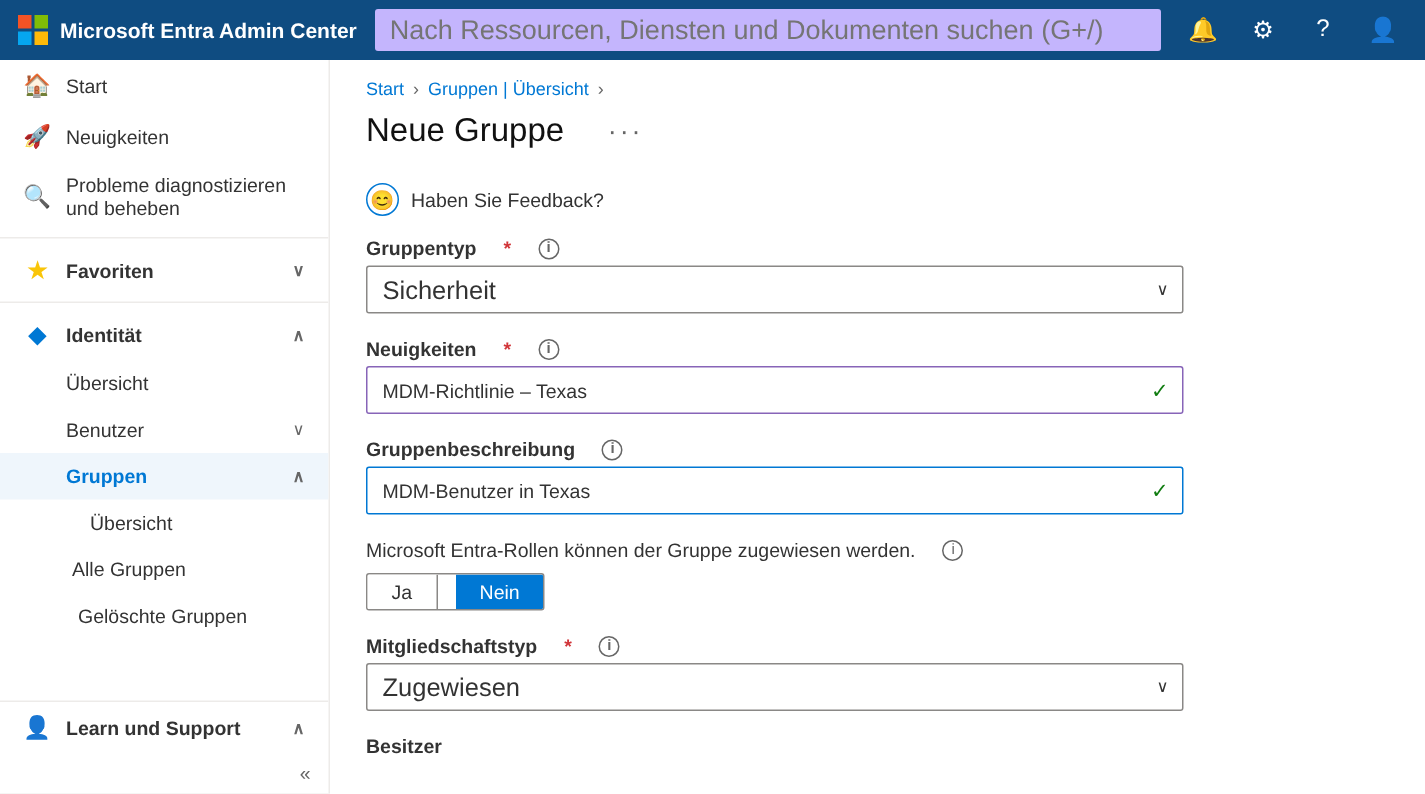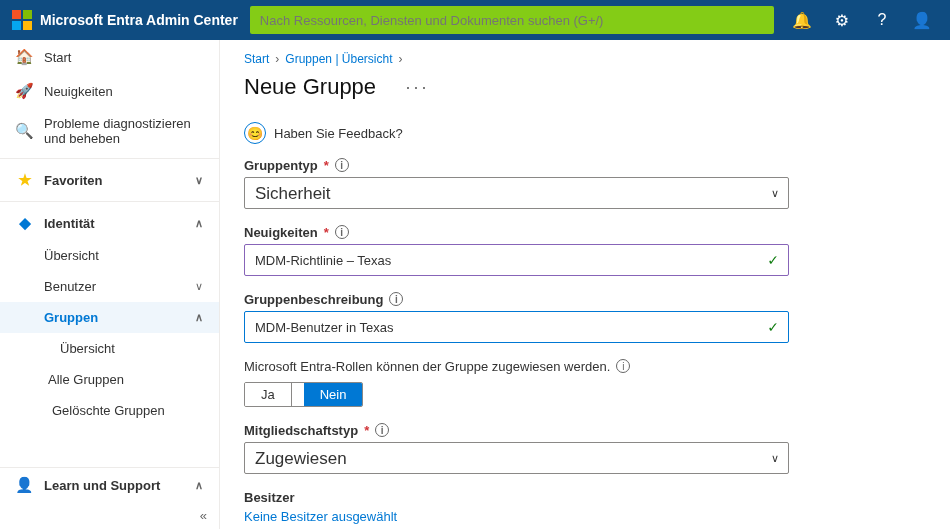--- a/index.html
+++ b/index.html
@@ -42,22 +42,22 @@
       flex: 1;
       max-width: 560px;
       margin: 0 auto;
     }
     .topbar-search input {
       width: 100%;
       height: 28px;
       border: none;
       border-radius: 2px;
       padding: 0 10px;
-      font-size: 13px;
-      background: #84cc16;
+      font-size: 18px;
+      background: #c4b5fd;
       color: #333;
     }
     .topbar-icons {
       display: flex;
       gap: 8px;
       margin-left: auto;
     }
     .topbar-icon-btn {
       width: 32px; height: 32px;
       display: flex; align-items: center; justify-content: center;
@@ -186,21 +186,22 @@
     }
 
     .form-content {
       padding: 0 24px;
     }
     .form-group {
       margin-bottom: 16px;
     }
     .form-label {
       display: flex;
-      gap: 6px;
+      align-items: center;
+      gap: 18px;
       font-size: 13px;
       font-weight: 600;
       margin-bottom: 4px;
       color: #333;
     }
     .required-star { color: #d13438; }
     .info-icon {
       width: 14px; height: 14px;
       border-radius: 50%;
       border: 1px solid #666;
@@ -474,18 +475,17 @@
         <div class="select-wrapper">
           <select>
             <option>Zugewiesen</option>
           </select>
           <span class="chevron-down">∨</span>
         </div>
       </div>
 
       <div class="form-group">
         <div class="sub-section-label">Besitzer</div>
-        <a class="link-blue">Keine Besitzer ausgewählt</a>
       </div>
 
     </div>
   </div>
 </div>
 
 </body></html>

